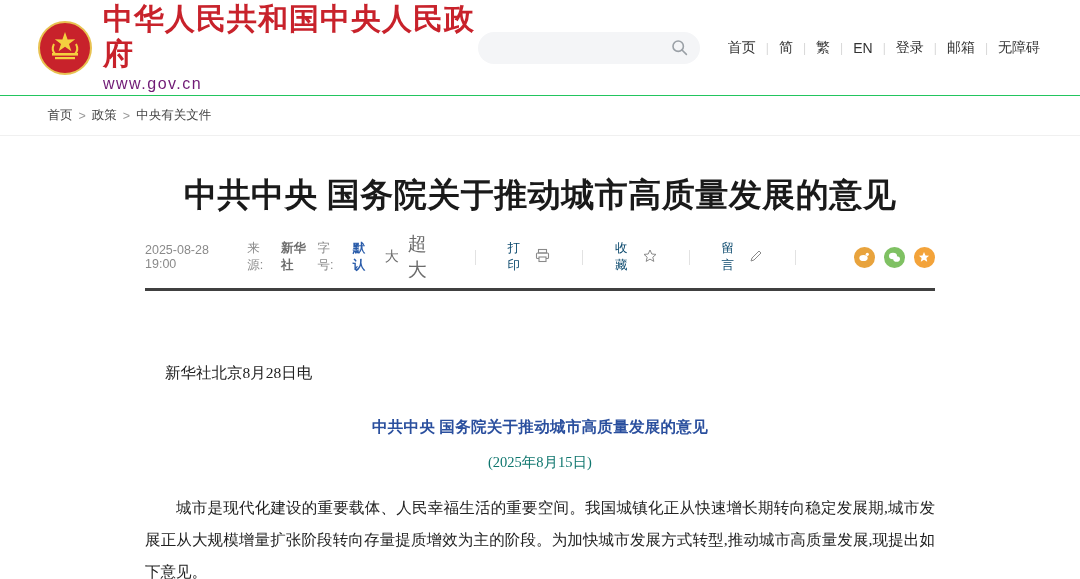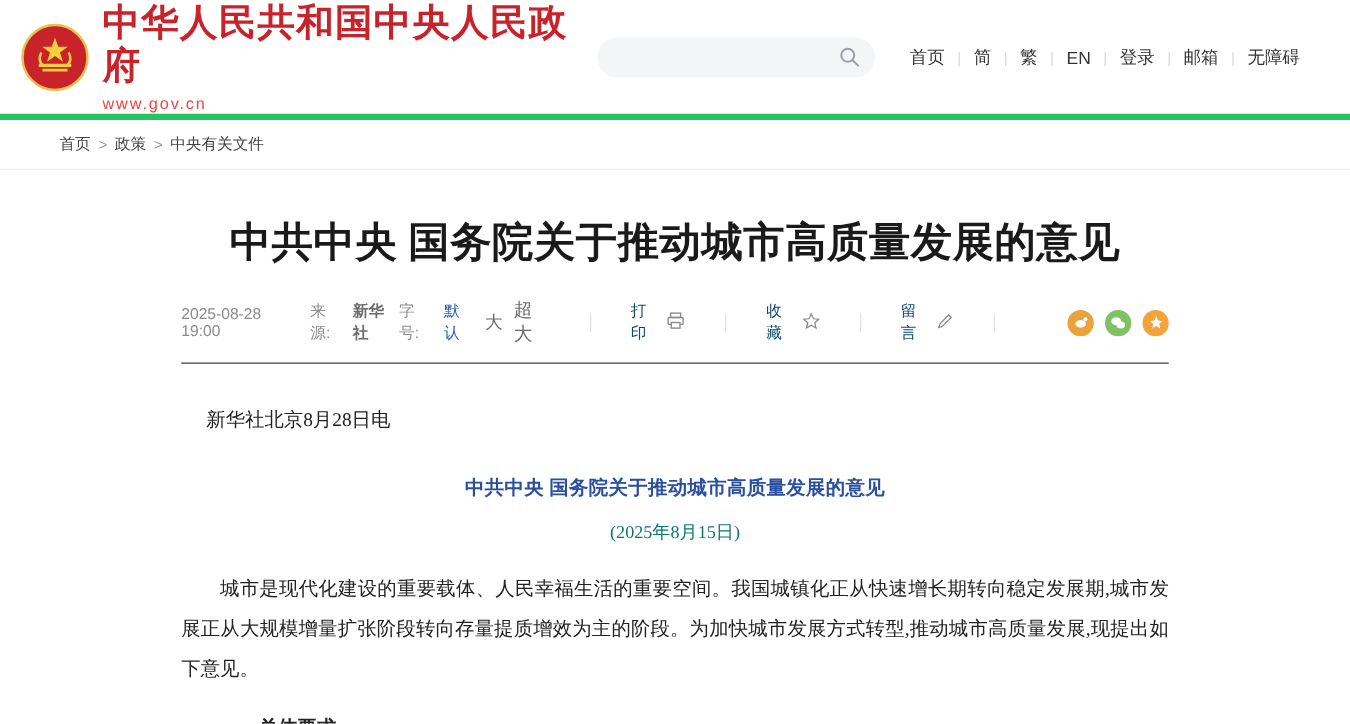--- a/index.html
+++ b/index.html
@@ -9,44 +9,44 @@
     overflow: hidden;
     background: #ffffff;
     font-family: "Liberation Sans", sans-serif;
   }
 
   
   .site-header {
     height: 96px;
     display: flex;
     align-items: center;
-    padding: 0 30px 0 16px;
-    border-bottom: 5px solid #22c55e;
+    padding: 0 30px 0 37px;
+    border-bottom: 1px solid #22c55e;
     background: #fff;
   }
   .emblem {
     width: 56px; height: 56px;
     flex: 0 0 56px;
     position: relative;
     margin-right: 10px;
   }
   .emblem svg { display: block; }
 
   .brand { display: flex; flex-direction: column; justify-content: center; }
   .brand-title {
     color: #c8222b;
     font-size: 30px;
     font-weight: bold;
     letter-spacing: 1px;
     line-height: 1.15;
     font-family: "Liberation Serif", serif;
   }
   .brand-sub {
-    color: #ef4444;
-    font-size: 13px;
+    color: #701a75;
+    font-size: 16px;
     letter-spacing: 1.5px;
     margin-top: 4px;
     font-family: "Liberation Sans", sans-serif;
   }
 
   .header-right {
     margin-left: auto;
     display: flex;
     align-items: center;
     gap: 18px;
@@ -125,38 +125,38 @@
     line-height: 1.3;
   }
 
   .meta-bar {
     margin-top: 34px;
     height: 40px;
     display: flex;
     align-items: center;
     font-size: 12.5px;
     color: #8a8a8a;
-    border-bottom: 1px solid #404040;
+    border-bottom: 3px solid #404040;
     padding-bottom: 24px;
   }
   .meta-left { display: flex; align-items: center; gap: 6px; }
   .meta-source-name { color: #6c6c6c; font-weight: bold; }
 
   .meta-center {
     margin-left: auto;
     display: flex;
     align-items: center;
     gap: 16px;
     color: #6c6c6c;
   }
   .fontsize-group { display: flex; align-items: center; gap: 9px; }
   .fs-label { color: #8a8a8a; }
-  .fs-default { color: #2a5caa; font-weight: normal; }
+  .fs-default { color: #2a5caa; font-weight: bold; }
   .fs-big { font-size: 14px; color: #6c6c6c; }
-  .fs-huge { font-size: 15px; color: #6c6c6c; }
+  .fs-huge { font-size: 19px; color: #6c6c6c; }
   .vdiv {
     width: 1px; height: 15px; background: #e2e2e2;
     margin: 0 16px;
   }
   .act { display: flex; align-items: center; gap: 5px; color: #0c4a6e; }
 
   .meta-right {
     margin-left: 26px;
     display: flex;
     align-items: center;
@@ -172,21 +172,21 @@
   .c-star { background: #f3a33a; }
 
   
   .body {
     padding-top: 30px;
     font-family: "Liberation Serif", serif;
     font-size: 15.5px;
     color: #222;
     line-height: 2.05;
   }
-  .dispatch { margin-left: 20px; }
+  .dispatch { margin-left: 20px; margin-top: 36px; }
   .inner-title {
     text-align: center;
     color: #2a4f9e;
     font-weight: bold;
     font-size: 15.5px;
     margin-top: 22px;
     letter-spacing: 0.3px;
   }
   .inner-date {
     text-align: center;

